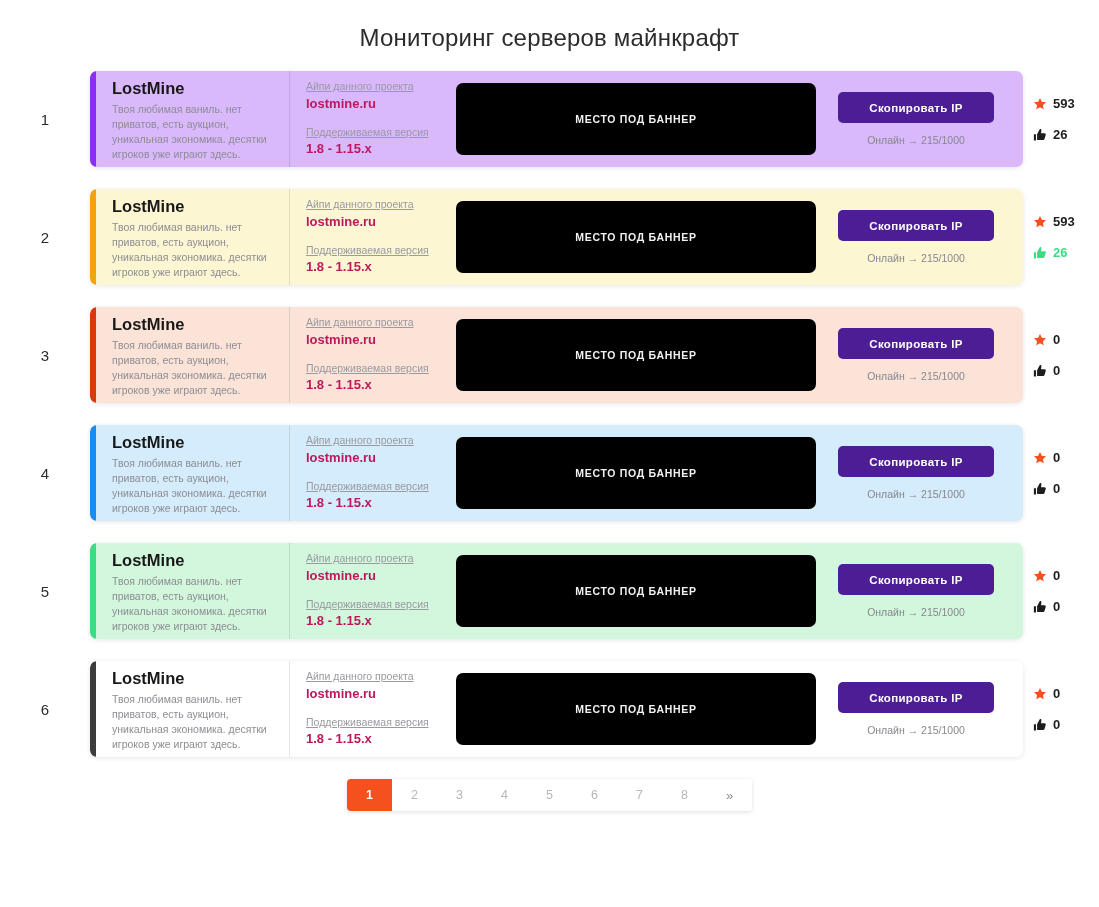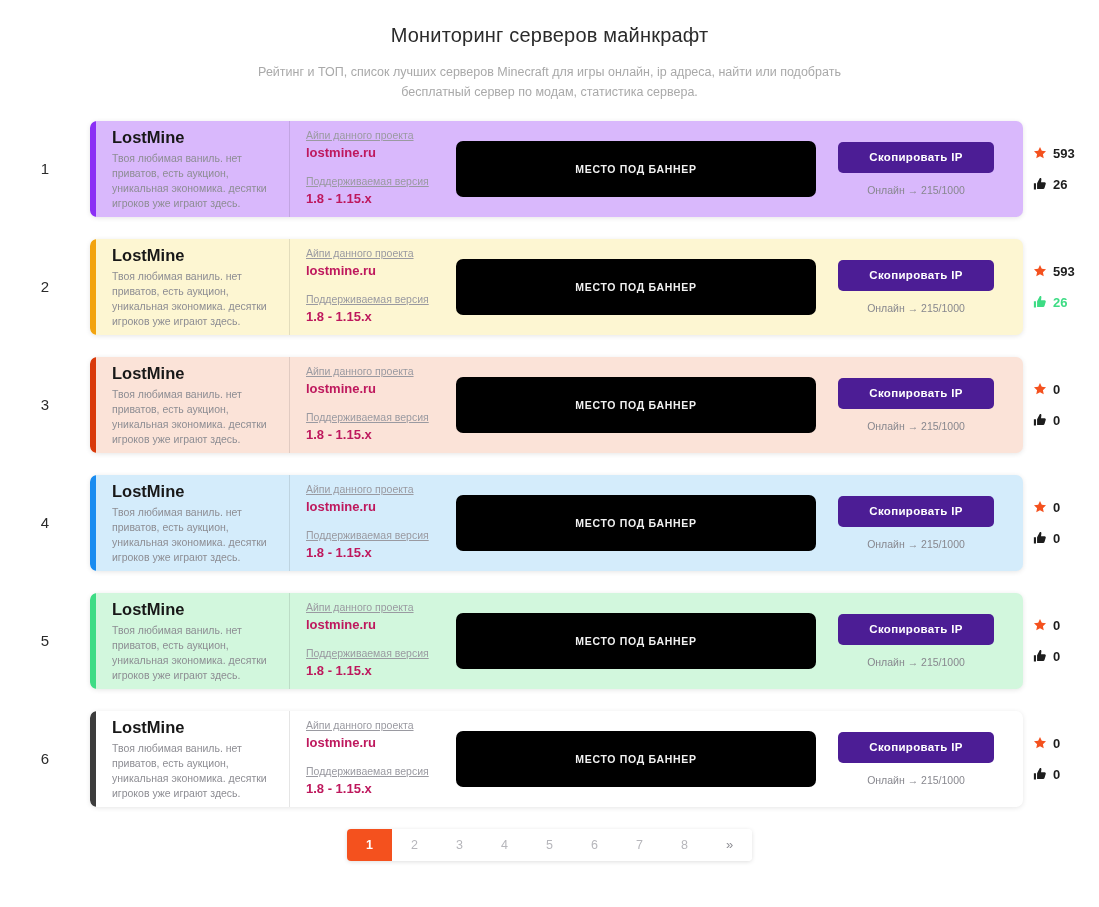--- a/index.html
+++ b/index.html
@@ -9,21 +9,21 @@
     height: 907px;
     background: #ffffff;
     font-family: "Liberation Sans", "DejaVu Sans", sans-serif;
     overflow: hidden;
   }
   .page { position: relative; width: 1099px; height: 907px; }
 
   
   .header { padding-top: 22px; text-align: center; }
   .page-title {
-    font-size: 20px;
+    font-size: 24px;
     font-weight: 400;
     color: #2b2b2b;
     letter-spacing: .2px;
     line-height: 1.3;
   }
   .page-subtitle {
     margin: 14px auto 0;
     width: 610px;
     font-size: 12.5px;
     line-height: 1.62;
@@ -116,21 +116,21 @@
 
   
   .col-banner {
     flex: 1 1 auto;
     display: flex;
     align-items: center;
     justify-content: center;
   }
   .banner {
     width: 360px;
-    height: 56px;
+    height: 72px;
     background: #000000;
     border-radius: 7px;
     display: flex;
     align-items: center;
     justify-content: center;
   }
   .banner-text {
     color: #f1f1f1;
     font-size: 10.5px;
     font-weight: bold;
@@ -216,21 +216,20 @@
   }
   .pg.next { color: #8d8d93; font-size: 13px; }
 </style>
 </head>
 <body>
 
 <div class="page">
 
   <div class="header">
     <h1 class="page-title">Мониторинг серверов майнкрафт</h1>
-    <p class="page-subtitle">Рейтинг и ТОП, список лучших серверов Minecraft для игры онлайн, ip адреса, найти или подобрать бесплатный сервер по модам, статистика сервера.</p>
   </div>
 
   <div class="server-list" id="server-list">
       <div class="server-row">
         <div class="rank">1</div>
         <div class="card" style="background:#d9b8fc">
           <div class="accent" style="background:#8b2ff5"></div>
           <div class="col-info">
             <div class="srv-name">LostMine</div>
             <div class="srv-desc">Твоя любимая ваниль. нет приватов, есть аукцион, уникальная экономика. десятки игроков уже играют здесь.</div>

